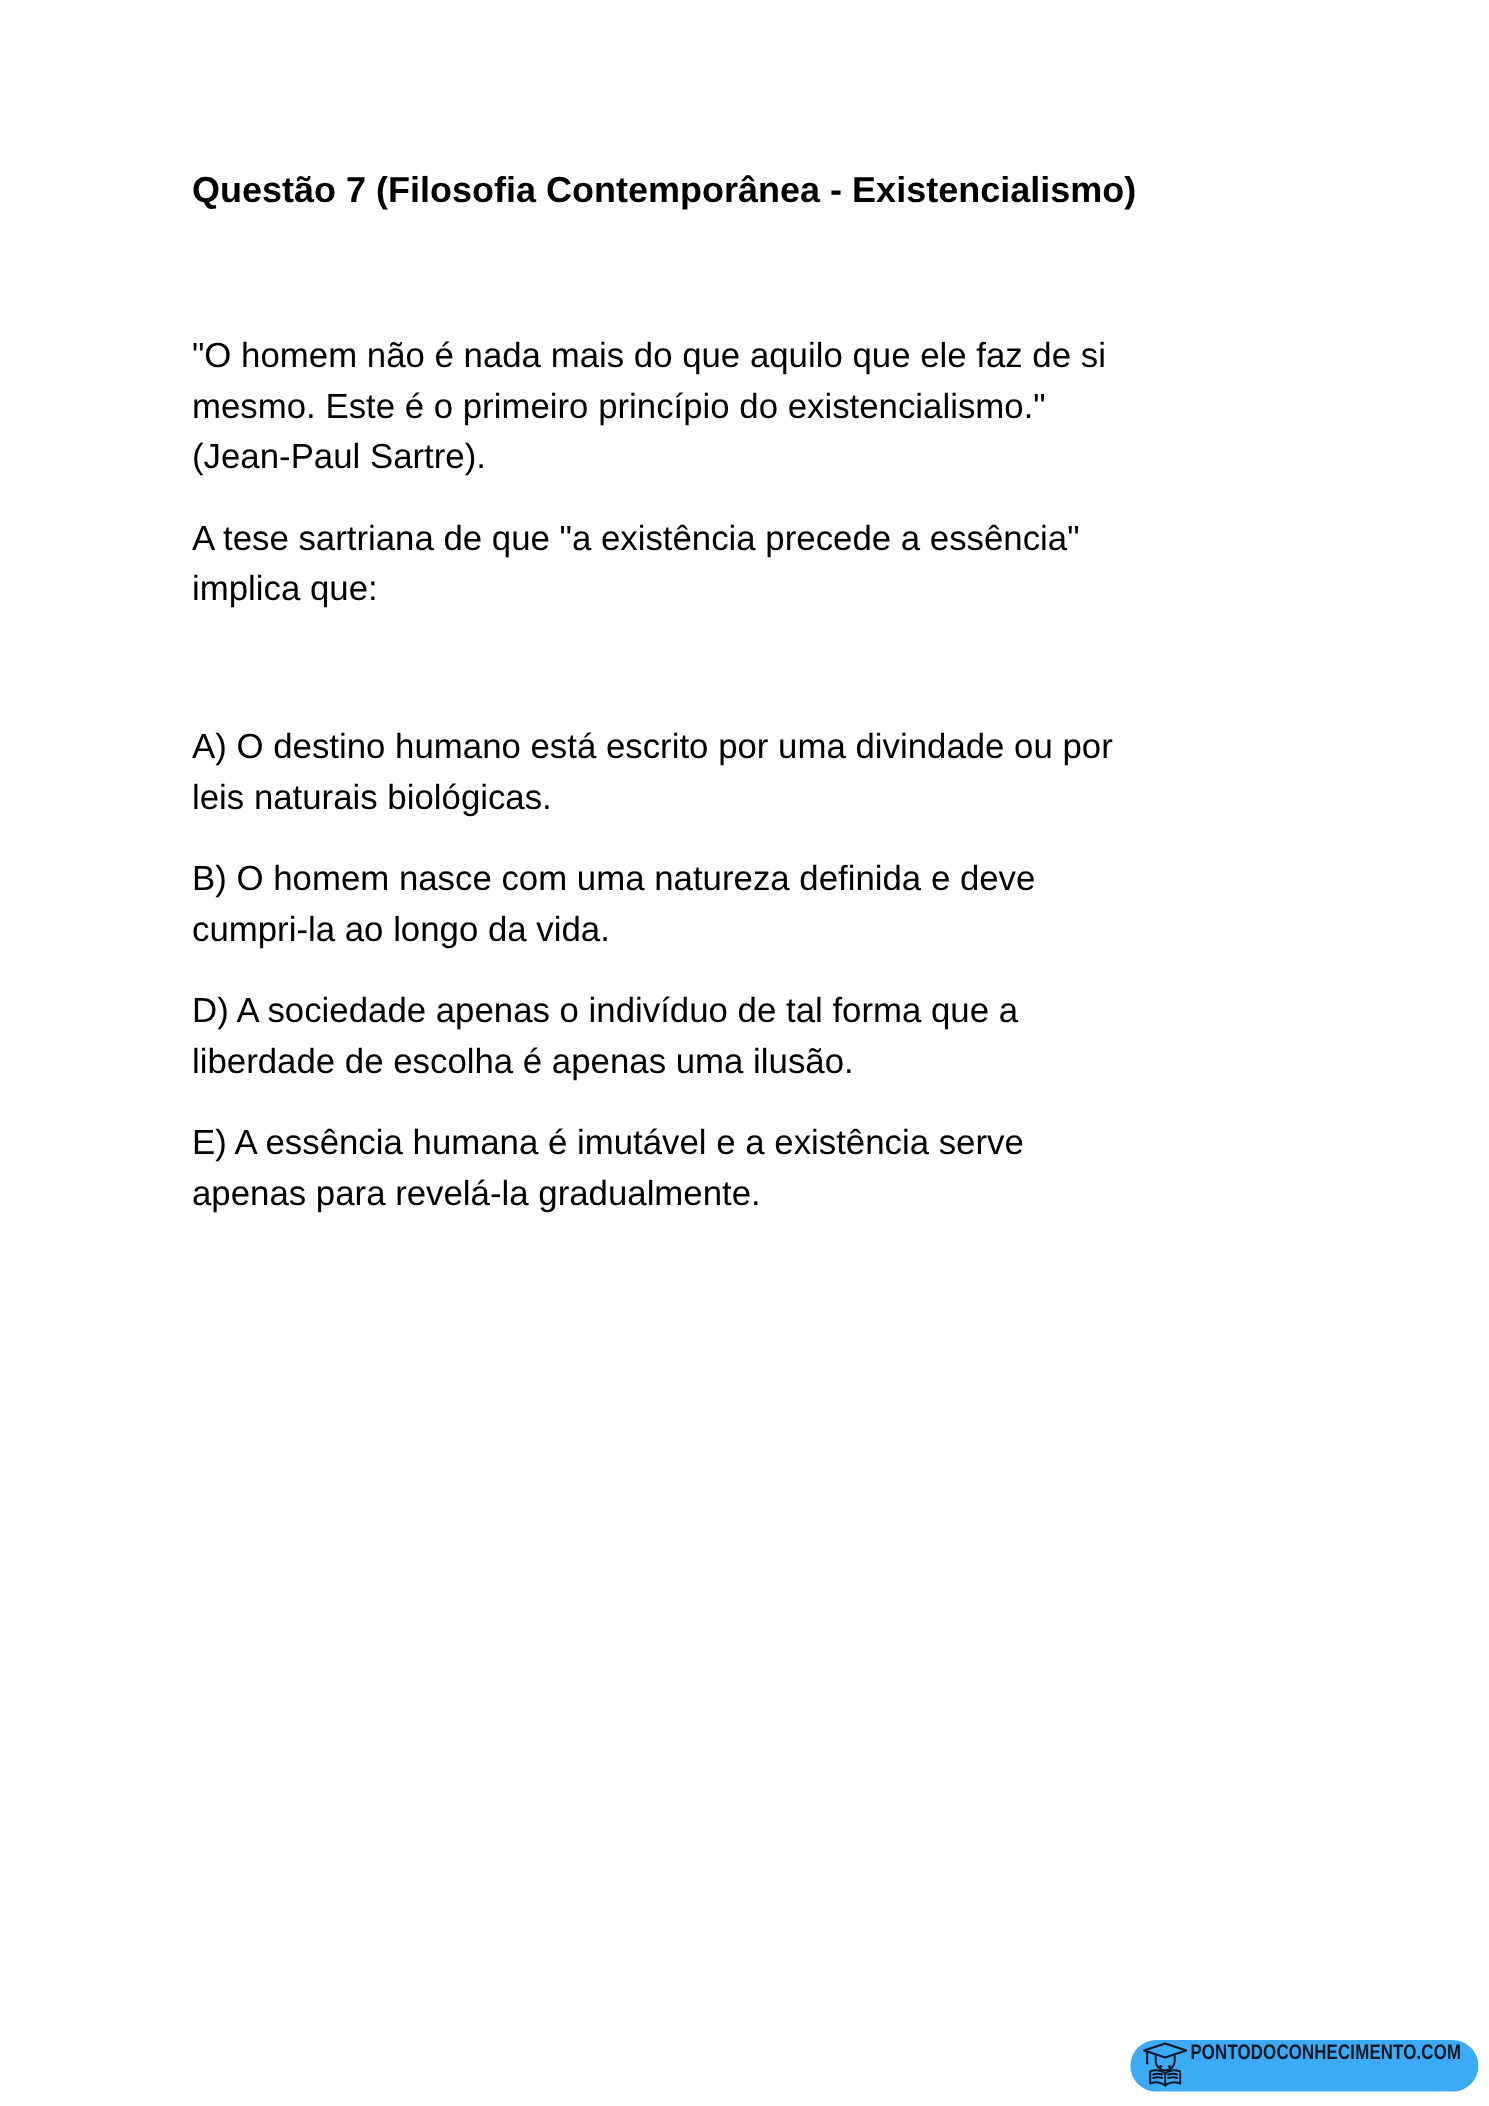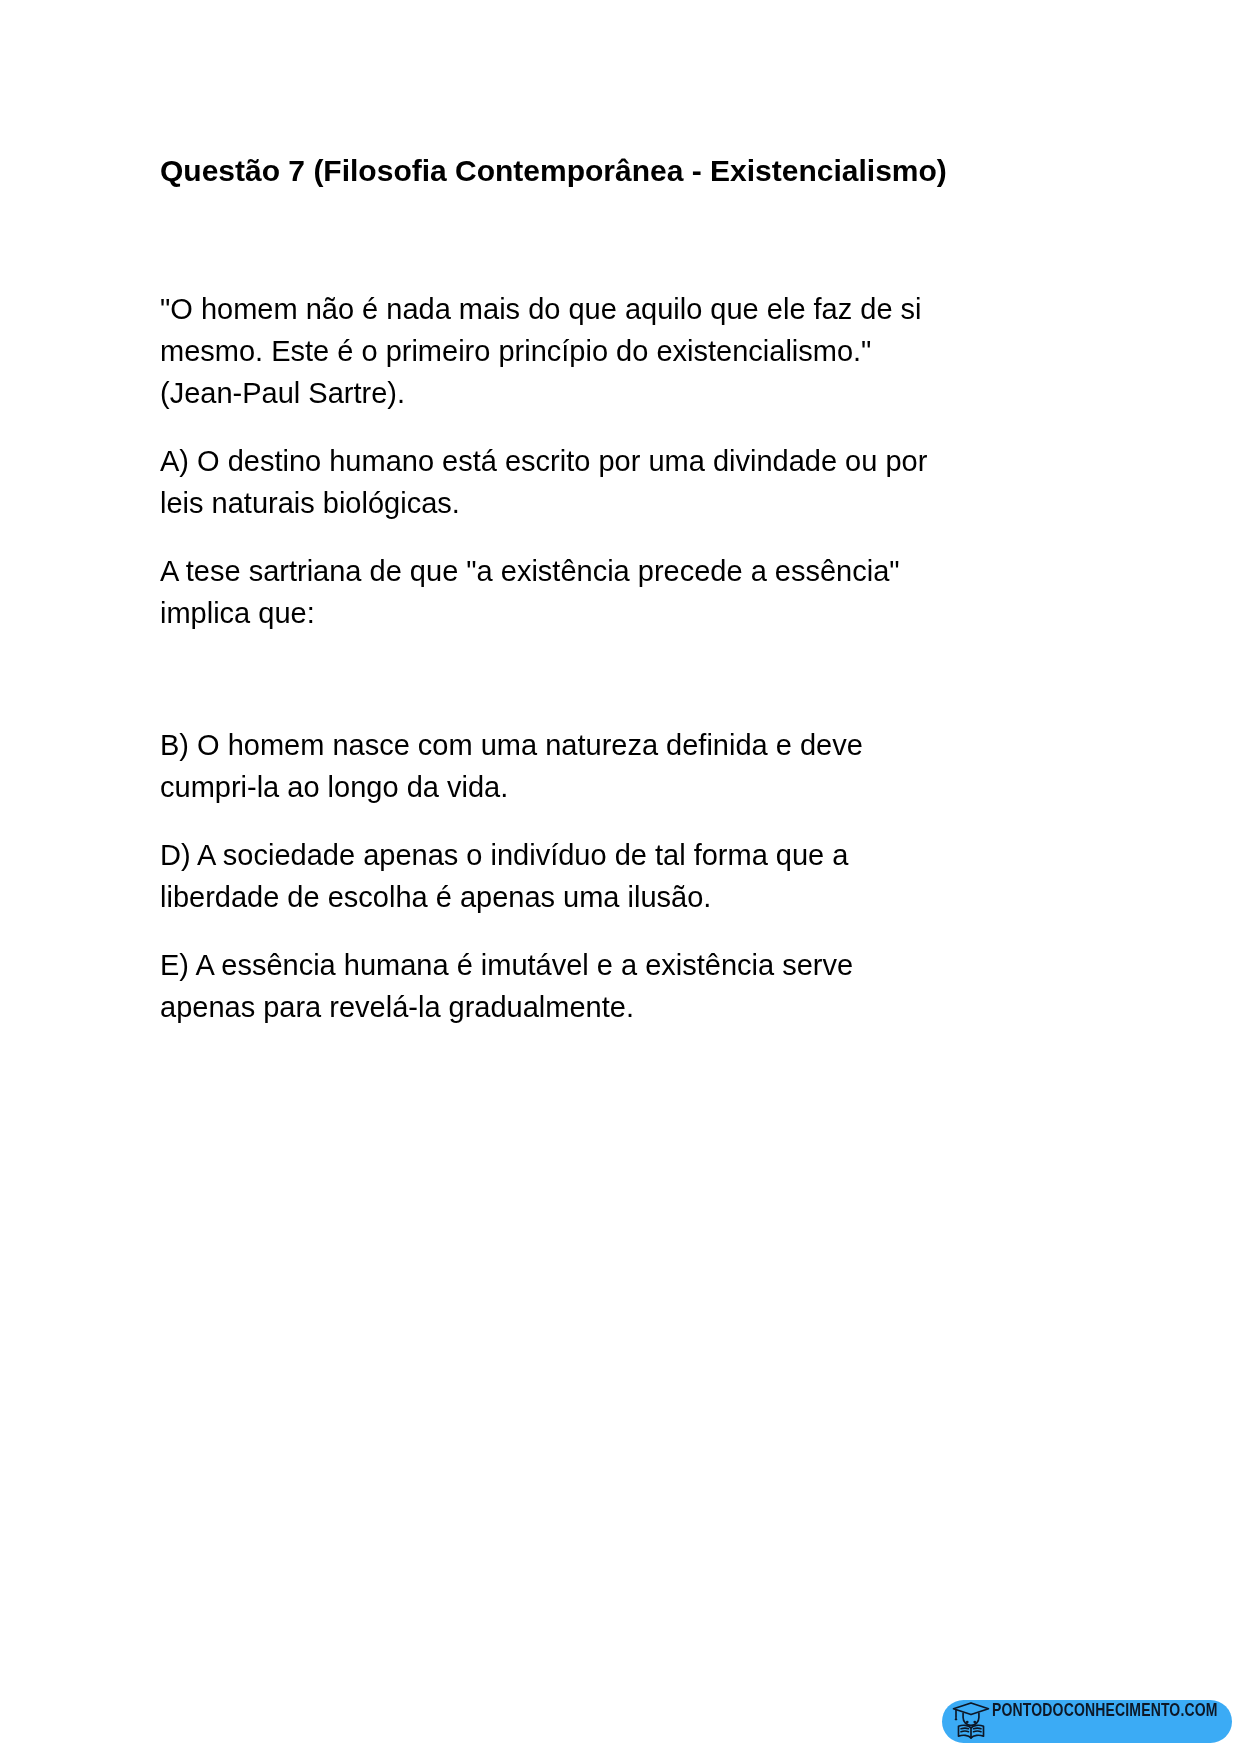--- a/index.html
+++ b/index.html
@@ -8,21 +8,21 @@
     width: 1241px;
     height: 1755px;
     background: #ffffff;
     font-family: "Liberation Sans", sans-serif;
     color: #000000;
     overflow: hidden;
   }
   .content {
     position: absolute;
     left: 160px;
-    top: 150px;
+    top: 138px;
     width: 1000px;
   }
   .title {
     font-size: 30px;
     font-weight: bold;
     line-height: 42px;
     margin: 0 0 96px 0;
     white-space: pre-line;
   }
   .para {
@@ -72,25 +72,25 @@
 <div class="page">
 
   <div class="content">
 
     <h1 class="title">Questão 7 (Filosofia Contemporânea - Existencialismo)</h1>
 
     <p class="para">"O homem não é nada mais do que aquilo que ele faz de si
 mesmo. Este é o primeiro princípio do existencialismo."
 (Jean-Paul Sartre).</p>
 
+    <p class="para stem">A tese sartriana de que "a existência precede a essência"
+implica que:</p>
+
     <p class="para option">A) O destino humano está escrito por uma divindade ou por
 leis naturais biológicas.</p>
-
-    <p class="para stem">A tese sartriana de que "a existência precede a essência"
-implica que:</p>
 
     <p class="para option">B) O homem nasce com uma natureza definida e deve
 cumpri-la ao longo da vida.</p>
 
 
     <p class="para option">D) A sociedade apenas o indivíduo de tal forma que a
 liberdade de escolha é apenas uma ilusão.</p>
 
     <p class="para option">E) A essência humana é imutável e a existência serve
 apenas para revelá-la gradualmente.</p>

